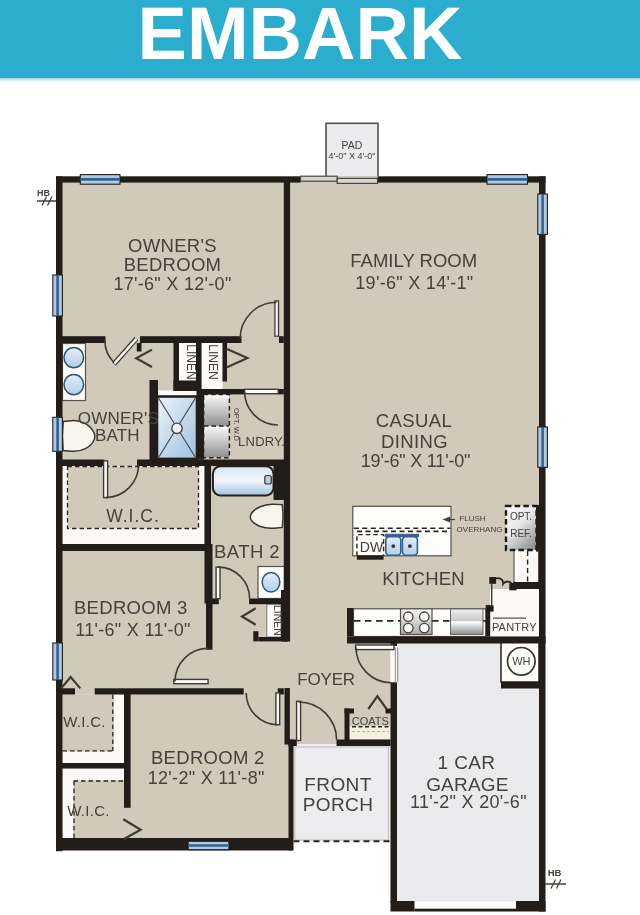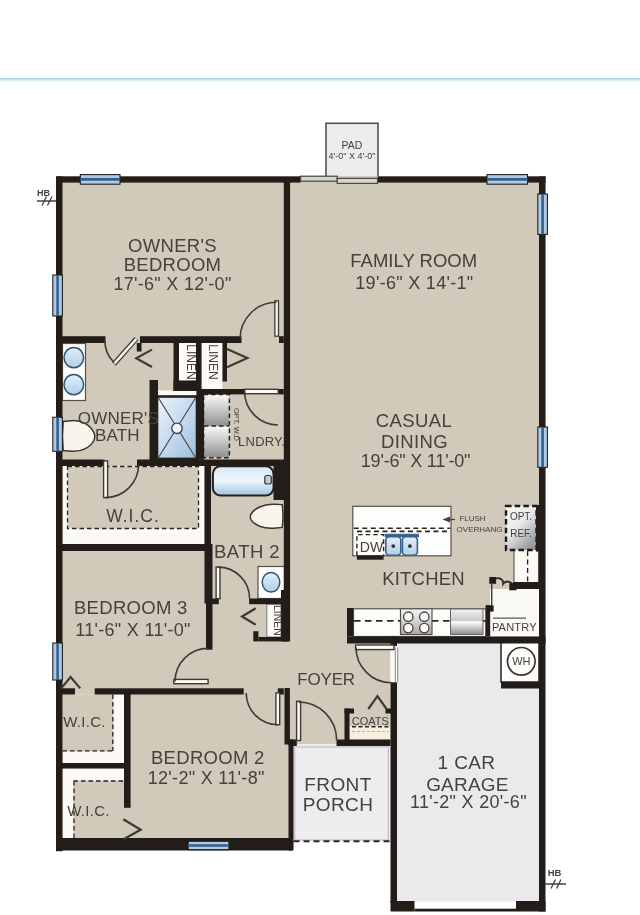--- a/index.html
+++ b/index.html
@@ -7,20 +7,23 @@
   #hdr{position:absolute;left:0;top:0;width:640px;height:78px;background:#2BAECD;}
   #hdr .t{position:absolute;top:-9px;left:0;width:600px;text-align:center;color:#ffffff;font-size:74px;font-weight:bold;letter-spacing:0;font-family:"Liberation Sans",sans-serif;}
   #hdrshadow{position:absolute;left:0;top:78px;width:640px;height:4px;background:linear-gradient(#9fd2e0,#ffffff);}
   svg{position:absolute;left:0;top:0;}
   text{font-family:"Liberation Sans",sans-serif;fill:#45413C;}
 </style>
 </head>
 <body>
 <div id="page">
 
+  <div id="hdr">
+      <div class="t">EMBARK</div>
+    </div>
   <div id="hdrshadow"></div>
   <svg width="640" height="915" viewBox="0 0 640 915">
     <defs>
       <linearGradient id="gshower" x1="0" y1="0" x2="1" y2="1">
         <stop offset="0" stop-color="#EDF4FB"></stop>
           <stop offset="1" stop-color="#9CC0E0"></stop>
       </linearGradient>
       <linearGradient id="gtub" x1="0" y1="0" x2="0" y2="1">
         <stop offset="0" stop-color="#D8E8F6"></stop>
           <stop offset="0.5" stop-color="#EFF5FB"></stop>

